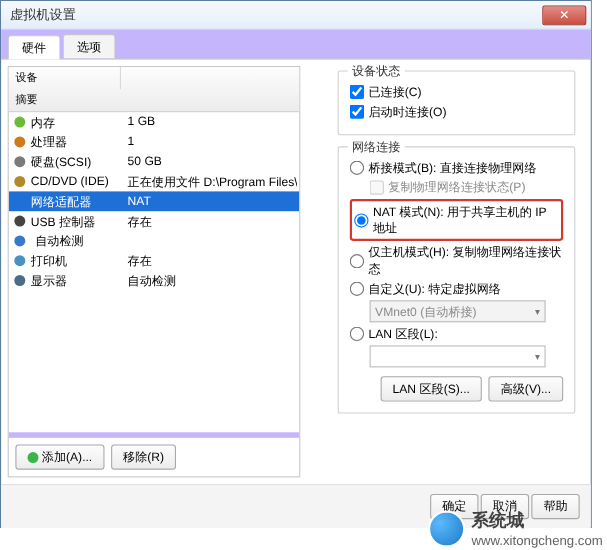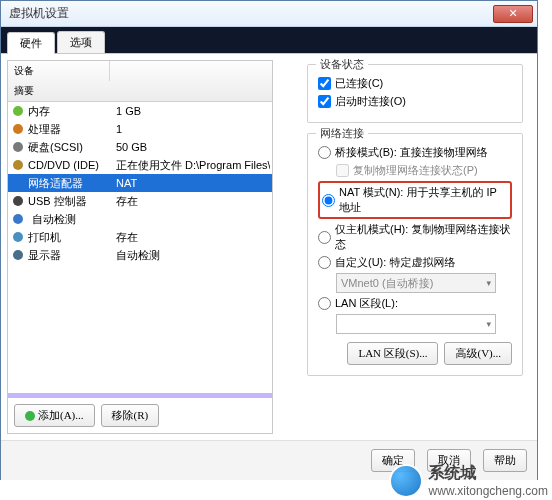--- a/index.html
+++ b/index.html
@@ -39,21 +39,21 @@
     border: 1px solid #9a3225;
     border-radius: 2px;
     color: #fff;
     display: flex; align-items: center; justify-content: center;
     font-size: 11px; cursor: pointer;
   }
   .tabs {
     display: flex;
     padding: 4px 6px 0 6px;
     border-bottom: 1px solid #c8c8c8;
-    background: #0f172a;
+    background: #c4b5fd;
   }
   .tab {
     padding: 3px 12px;
     border: 1px solid #c8c8c8;
     border-bottom: none;
     margin-right: 2px;
     background: #f4f4f4;
     border-radius: 3px 3px 0 0;
     cursor: pointer;
   }
@@ -105,21 +105,21 @@
     display:flex; justify-content:flex-start; gap:6px;
     padding:6px; border-top:5px solid #c4b5fd;
   }
   .btn {
     background: linear-gradient(#fdfdfd,#ececec);
     border:1px solid #a8a8a8;
     border-radius:3px;
     padding: 3px 10px;
     font-size: 11px;
     cursor: pointer;
-    display:inline-flex;align-items:center;gap:3px;font-family:Liberation Serif, serif;
+    display:inline-flex;align-items:center;gap:3px;
   }
   .right {
     flex:1;
     padding: 4px 8px;
     font-size: 11px;
   }
   .group {
     border:1px solid #d0d0d0;
     border-radius:2px;
     margin-bottom: 10px;
@@ -144,21 +144,21 @@
     border:1px solid #bcbcbc; background:#f3f3f3;
     color:#8a8a8a; padding:1px 4px;
     margin-left:18px; margin-top:2px;
     display:flex;align-items:center;justify-content:space-between;
   }
   .combo .arrow{font-size:9px;color:#777;}
   .right-bottom-btns {
     display:flex; justify-content:flex-end; gap:6px; margin-top:8px;
   }
   .dialog-buttons {
-    display:flex; justify-content:flex-end; gap:12px;
+    display:flex; justify-content:flex-end; gap:2px;
     padding: 8px 10px; border-top:1px solid #e0e0e0;
     background:#f4f4f4;
   }
   .watermark {
     position:absolute; right:4px; bottom:2px;
     display:flex;align-items:flex-end;gap:6px;
     font-size:16px; color:#333; font-weight:bold;
     opacity:0.92;
   }
   .watermark .logo{

